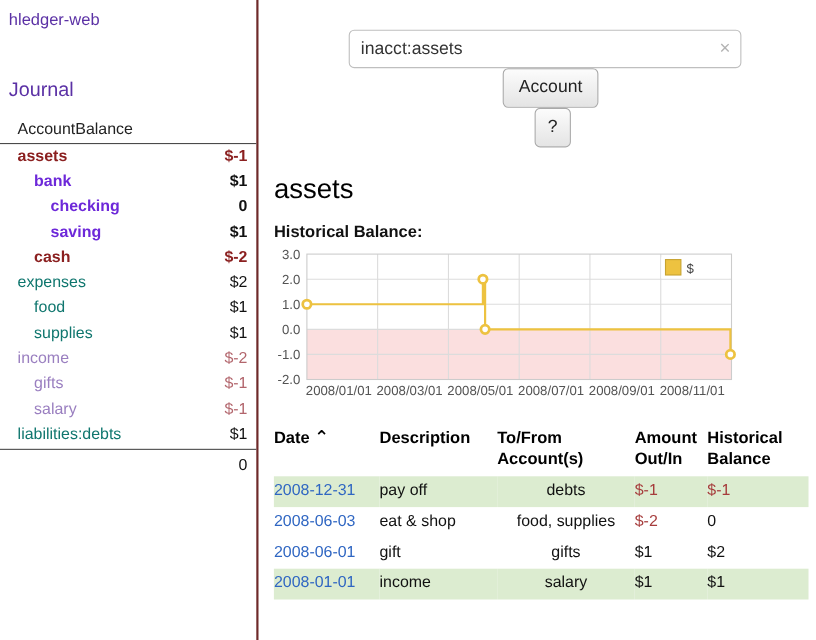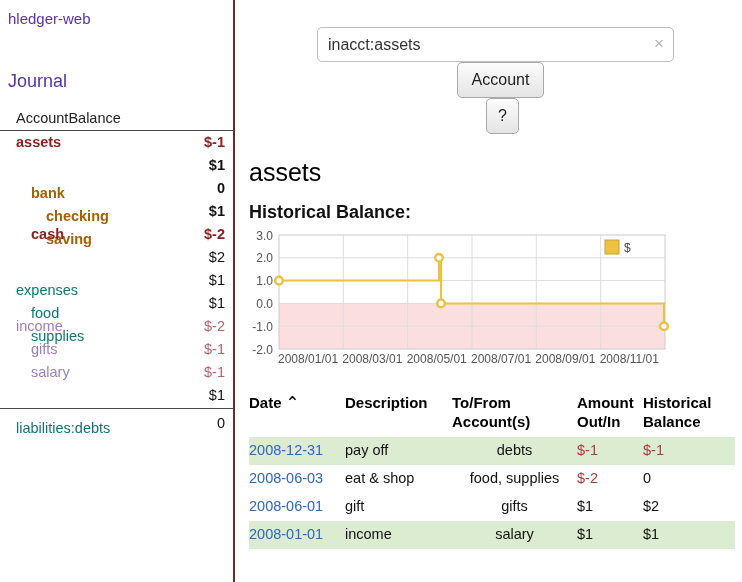--- a/index.html
+++ b/index.html
@@ -22,22 +22,22 @@
   .accts { margin-top: 18px; font-size: 14.5px; }
   .accts-head {
     display: flex; justify-content: flex-start;
     margin: 0 -8px; padding: 0 8px 4px 16px;
     border-bottom: 1px solid #4a4a4a; color: #222;
   }
   .arow { display: flex; justify-content: space-between; height: 23px; line-height: 23px; }
   .ind0 { padding-left: 8px; }
   .ind1 { padding-left: 23px; }
   .ind2 { padding-left: 38px; }
-  .acct        { color: #0f766e; margin-top: 33px; }
-  .acct-b      { color: #a16207; font-weight: bold; margin-top: 28px; }
+  .acct        { color: #0f766e; }
+  .acct-b      { color: #6d28d9; font-weight: bold; }
   .acct-neg    { color: #8b2020; font-weight: bold; }
   .acct-muted  { color: #9a7fc0; }
   .bal         { color: #111; }
   .bal-b       { color: #111; font-weight: bold; }
   .bal-neg-b   { color: #8b2020; font-weight: bold; }
   .bal-neg     { color: #b2656c; }
   .atotal {
     margin: 1px -8px 0; padding: 2px 8px 0; border-top: 1px solid #4a4a4a;
     text-align: right; height: 24px; line-height: 24px; color: #111;
   }
@@ -59,21 +59,21 @@
   }
   .btn {
     margin-left: 10px; height: 36px; padding: 0 14px; font-size: 16px; color: #222;
     background: linear-gradient(#fcfcfc, #e4e4e4);
     border: 1px solid #a9a9a9; border-radius: 5px;
     font-family: "Liberation Sans", sans-serif; cursor: pointer;
   }
   .btn-help { margin-left: 14px; padding: 0 11px; }
 
   h2.acct-heading { margin: 24px 0 0; font-size: 25px; font-weight: 400; color: #000; }
-  .chart-title { margin-top: 15px; font-size: 18px; font-weight: bold; }
+  .chart-title { margin-top: 15px; font-size: 15px; font-weight: bold; }
   svg.chart { display: block; margin-top: 6px; }
 
   
   table.register { margin-top: 26px; border-collapse: collapse; width: 486px; font-size: 14.5px; }
   .register th {
     font-size: 15px; font-weight: bold; text-align: left;
     vertical-align: top; padding: 0 0 6px; line-height: 19px; color: #000;
   }
   .register th.r, .register td.r { }
   .register td { padding: 5px 0 6px; vertical-align: top; line-height: 17px; color: #111; margin-left: 20px; }

